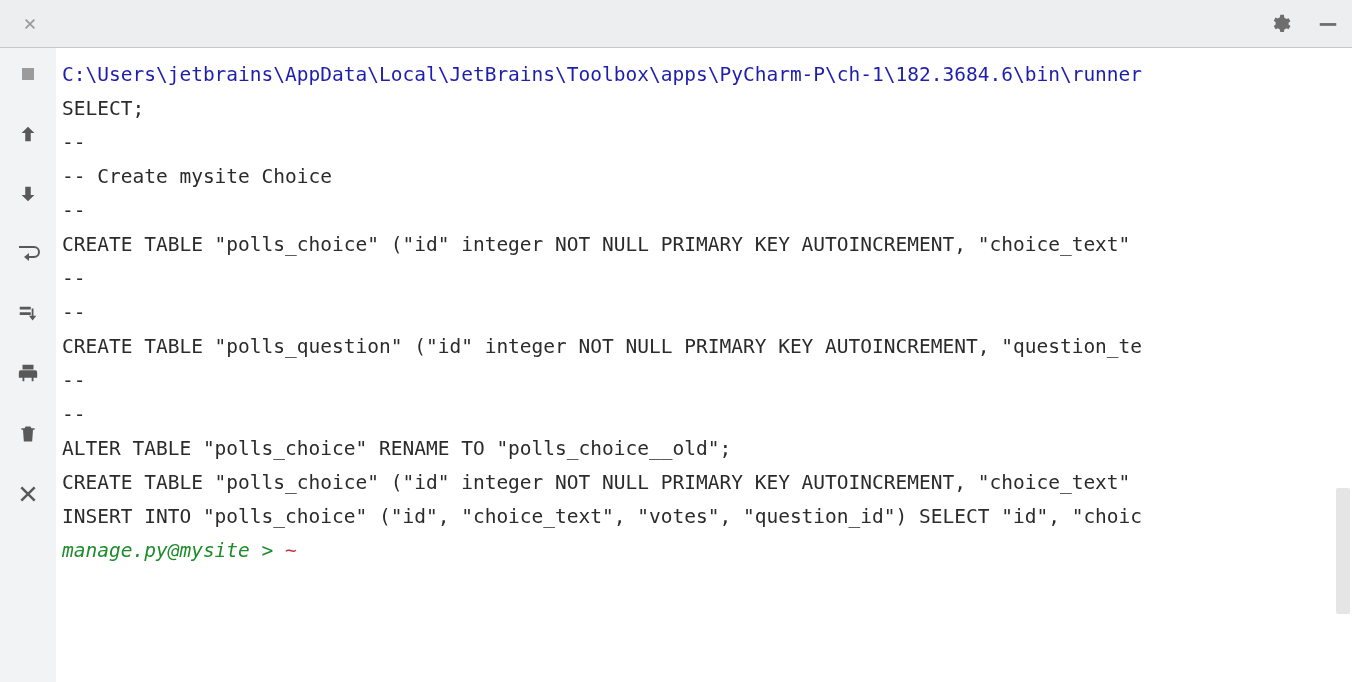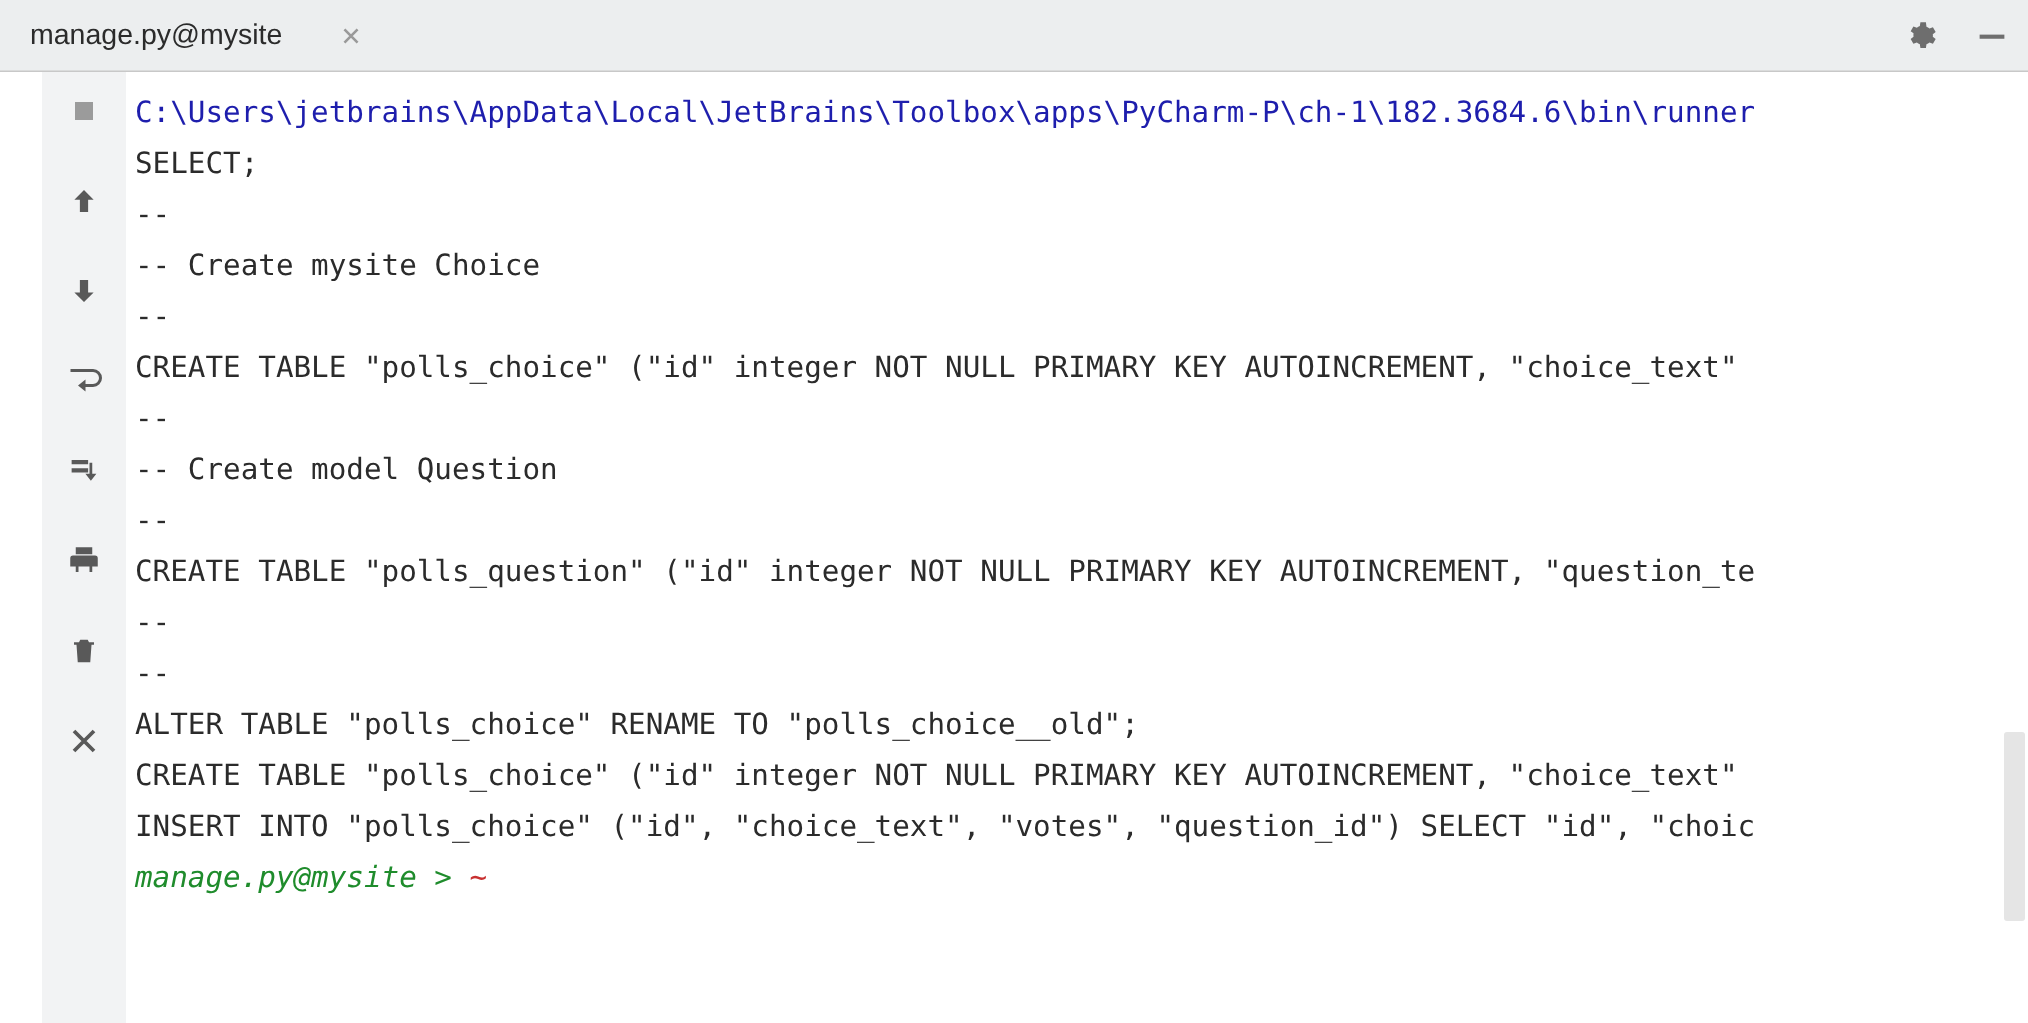--- a/index.html
+++ b/index.html
@@ -46,21 +46,20 @@
       display: flex;
       align-items: center;
       gap: 24px;
       color: #6e6e6e;
     }
     .header-actions svg { fill: #6e6e6e; }
     .header-actions .icon { display: inline-flex; align-items: center; justify-content: center; width: 24px; height: 24px; }
     .panel-body {
       display: flex;
       height: calc(100% - 48px);
-      padding-left: 28px;
     }
     .gutter {
       width: 56px;
       background: #f2f3f4;
       border-right: 0px solid #e0e0e0;
       display: flex;
       flex-direction: column;
       align-items: center;
       padding-top: 12px;
       gap: 32px;
@@ -111,21 +110,20 @@
       background: #e5e5e5;
       border-radius: 2px;
     }
   </style>
 </head>
 <body>
 
 <div class="tab-bar">
   <div class="tabs">
     <div class="tab">
-      <span>manage.py@mysite</span>
       <span class="tab-close">
         <svg viewBox="0 0 16 16" width="14" height="14">
             <path d="M3 3 L13 13 M13 3 L3 13" stroke="#9a9a9a" stroke-width="2" fill="none"></path>
           </svg>
       </span>
     </div>
   </div>
   <div class="header-actions">
     <span class="icon">
       <svg viewBox="0 0 24 24" width="22" height="22">
@@ -186,21 +184,20 @@
   </div>
 
   <div class="console">
     <div class="line path">C:\Users\jetbrains\AppData\Local\JetBrains\Toolbox\apps\PyCharm-P\ch-1\182.3684.6\bin\runner</div>
     <div class="line">SELECT;</div>
     <div class="line">--</div>
     <div class="line">-- Create mysite Choice</div>
     <div class="line">--</div>
     <div class="line">CREATE TABLE "polls_choice" ("id" integer NOT NULL PRIMARY KEY AUTOINCREMENT, "choice_text" </div>
     <div class="line">--</div>
-    <div class="line">-- Create model Question</div>
     <div class="line">--</div>
     <div class="line">CREATE TABLE "polls_question" ("id" integer NOT NULL PRIMARY KEY AUTOINCREMENT, "question_te</div>
     <div class="line">--</div>
     <div class="line">--</div>
     <div class="line">ALTER TABLE "polls_choice" RENAME TO "polls_choice__old";</div>
     <div class="line">CREATE TABLE "polls_choice" ("id" integer NOT NULL PRIMARY KEY AUTOINCREMENT, "choice_text" </div>
     <div class="line">INSERT INTO "polls_choice" ("id", "choice_text", "votes", "question_id") SELECT "id", "choic</div>
     <div class="prompt"><span>manage.py@mysite &gt; </span><span class="caret">~</span></div>
 
     <div class="scrollbar-track"></div>

